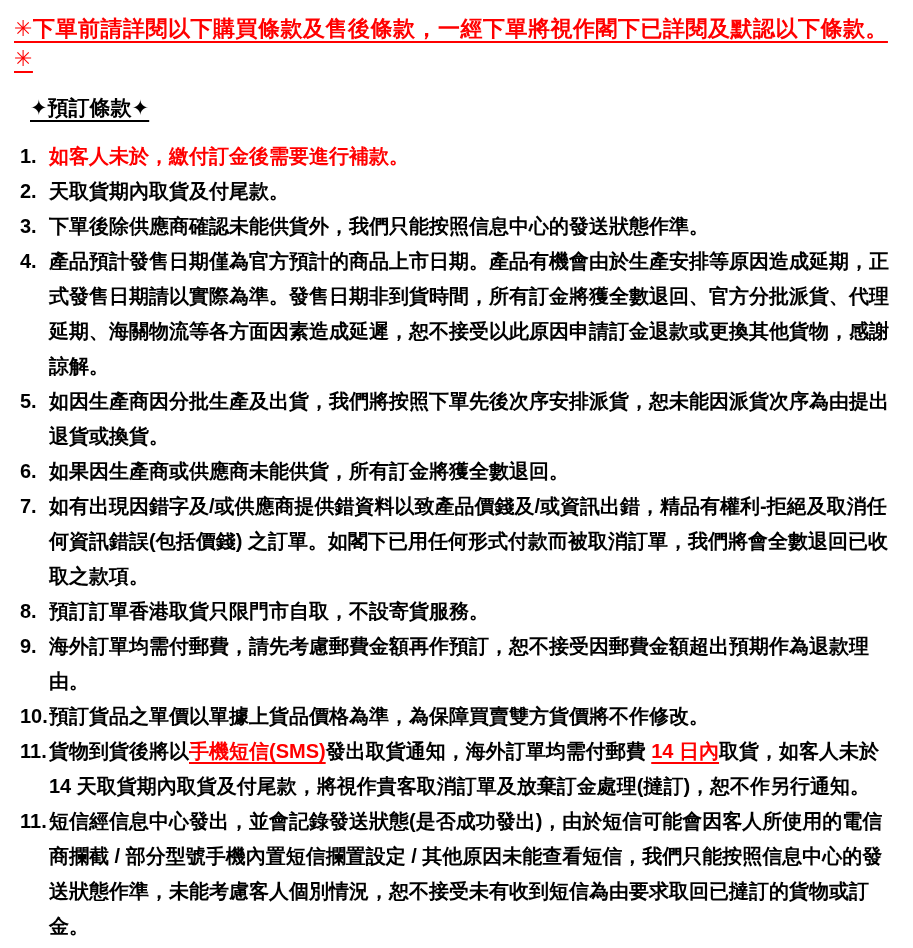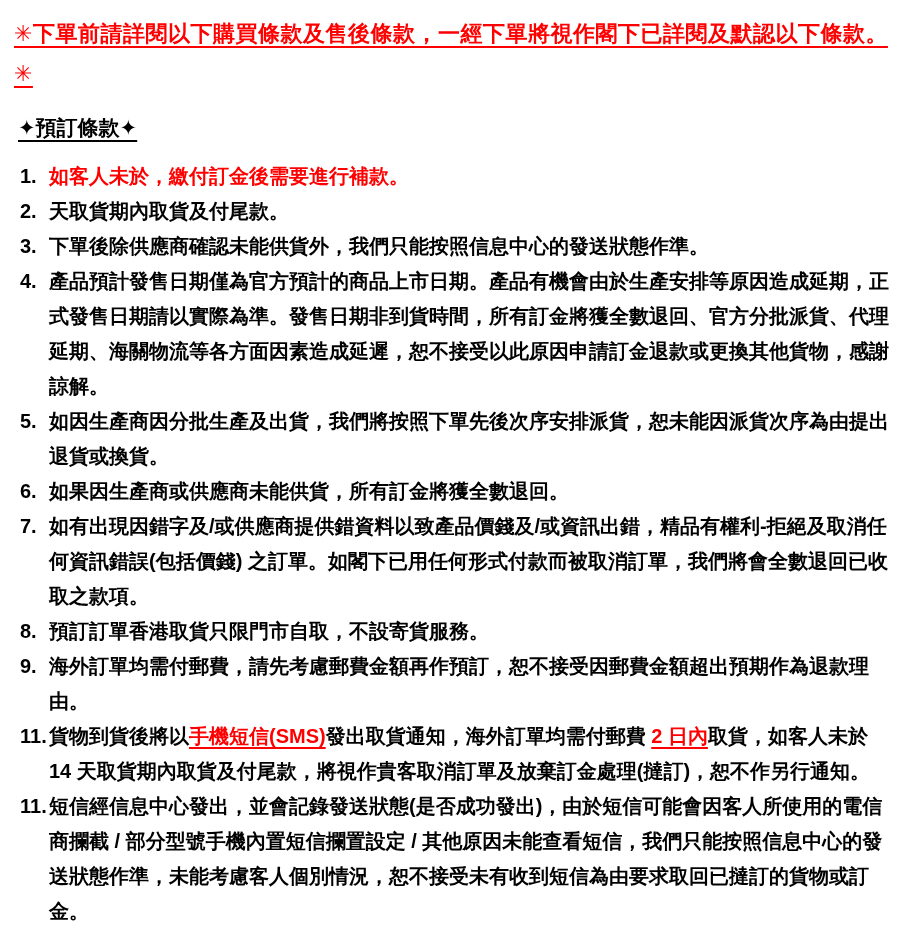--- a/index.html
+++ b/index.html
@@ -17,35 +17,35 @@
     font-family: "Liberation Sans", "DejaVu Sans", sans-serif;
     font-weight: 700;
     color: var(--ink);
   }
   .page {
     padding: 14px 18px 0 14px;
   }
   .notice {
     color: var(--red);
     font-size: 22px;
-    line-height: 40px;
+    line-height: 30px;
     text-decoration: underline;
     text-decoration-thickness: 2px;
     text-underline-offset: 5px;
     margin: 0 0 19px 0;
     letter-spacing: 0.5px;
   }
   .section-title {
     color: var(--ink);
     font-size: 21px;
     line-height: 30px;
     text-decoration: underline;
     text-decoration-thickness: 2px;
     text-underline-offset: 5px;
-    margin: 0 0 16px 4px;
+    margin: 0 0 16px 16px;
     display: inline-block;
   }
   .terms {
     margin: 0;
     padding: 0 0 0 6px;
   }
   .term-item {
     display: flex;
     align-items: flex-start;
     font-size: 20px;
@@ -109,21 +109,25 @@
       </div>
       <div class="term-item">
         <span class="term-num">8.</span>
         <div class="term-text"><span>預訂訂單香港取貨只限門市自取，不設寄貨服務。</span></div>
       </div>
       <div class="term-item">
         <span class="term-num">9.</span>
         <div class="term-text"><span>海外訂單均需付郵費，請先考慮郵費金額再作預訂，恕不接受因郵費金額超出預期作為退款理由。</span></div>
       </div>
       <div class="term-item">
+        <span class="term-num">10.</span>
+        <div class="term-text"><span>預訂貨品之單價以單據上貨品價格為準，為保障買賣雙方貨價將不作修改。</span></div>
+      </div>
+      <div class="term-item">
         <span class="term-num">11.</span>
-        <div class="term-text"><span>貨物到貨後將以</span><span class="red-underline">手機短信(SMS)</span><span>發出取貨通知，海外訂單均需付郵費 </span><span class="red-underline">2 日內</span><span>取貨，如客人未於 14 天取貨期內取貨及付尾款，將視作貴客取消訂單及放棄訂金處理(撻訂)，恕不作另行通知。</span></div>
+        <div class="term-text"><span>貨物到貨後將以</span><span class="red-underline">手機短信(SMS)</span><span>發出取貨通知，海外訂單均需付郵費 </span><span class="red-underline">14 日內</span><span>取貨，如客人未於 14 天取貨期內取貨及付尾款，將視作貴客取消訂單及放棄訂金處理(撻訂)，恕不作另行通知。</span></div>
       </div>
       <div class="term-item">
         <span class="term-num">11.</span>
         <div class="term-text"><span>短信經信息中心發出，並會記錄發送狀態(是否成功發出)，由於短信可能會因客人所使用的電信商攔截 / 部分型號手機內置短信攔置設定 / 其他原因未能查看短信，我們只能按照信息中心的發送狀態作準，未能考慮客人個別情況，恕不接受未有收到短信為由要求取回已撻訂的貨物或訂金。</span></div>
       </div>
     </div>
 </div>
 
 </body></html>

